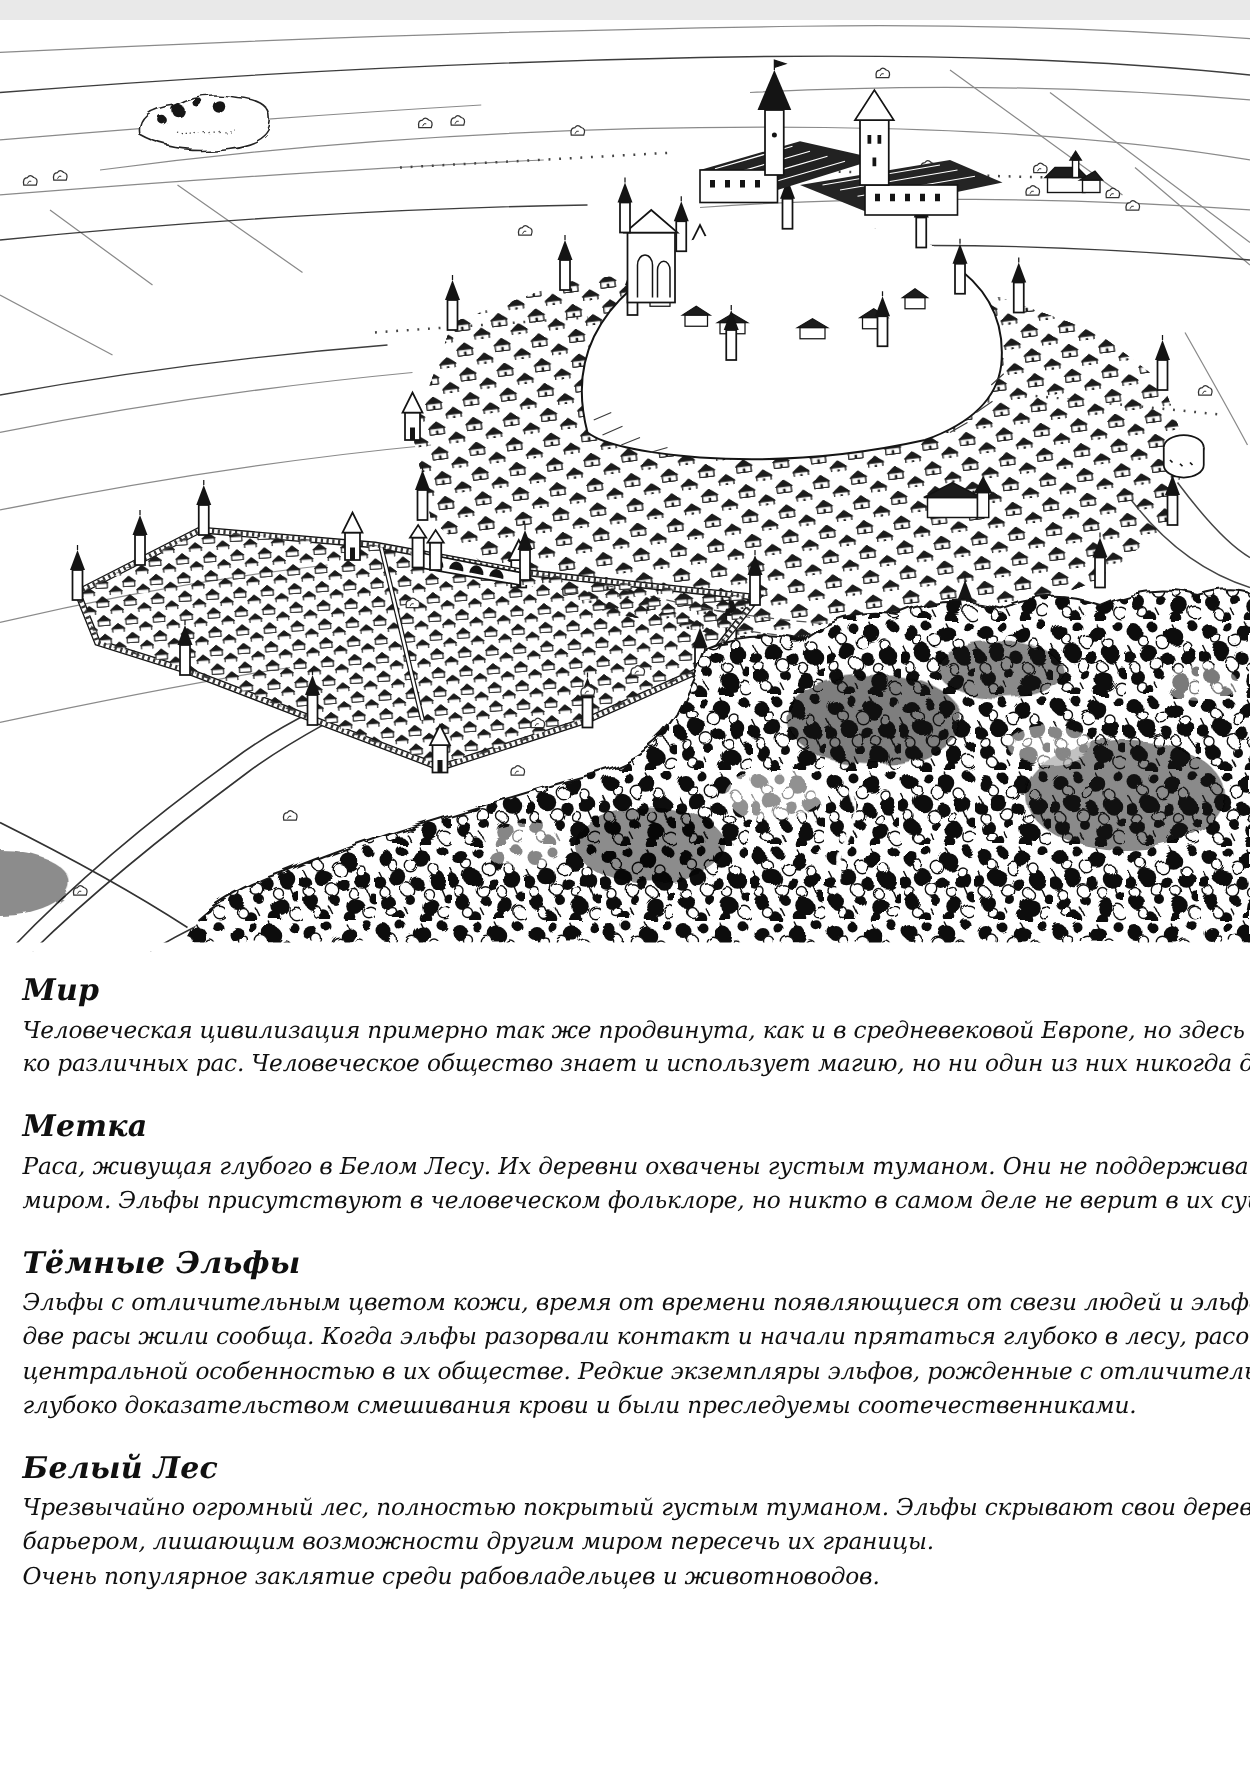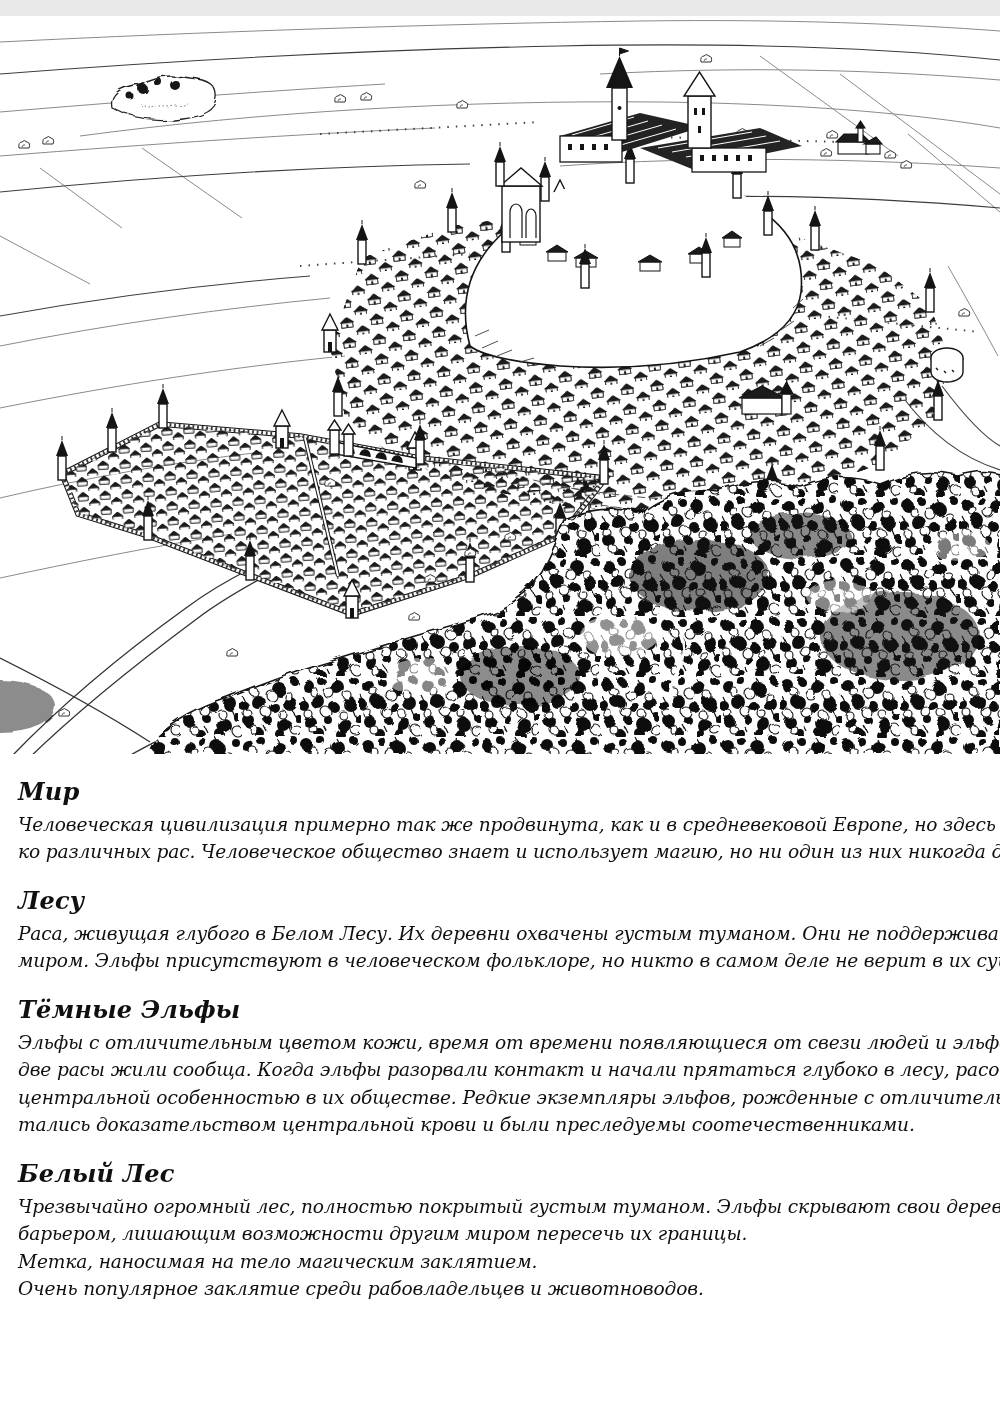--- a/index.html
+++ b/index.html
@@ -365,37 +365,36 @@
   </svg>
 
   <main>
     <section>
       <h2>Мир</h2>
       <p class="ln">Человеческая цивилизация примерно так же продвинута, как и в средневековой Европе, но здесь присутствуют несколь-</p>
       <p class="ln">ко различных рас. Человеческое общество знает и использует магию, но ни один из них никогда даже не видел, управле-</p>
     </section>
 
     <section>
-      <h2>Лесу</h2>
+      <h2>Метка</h2>
       <p class="ln">Раса, живущая глубого в Белом Лесу. Их деревни охвачены густым туманом. Они не поддерживают связи с внешним</p>
       <p class="ln">миром. Эльфы присутствуют в человеческом фольклоре, но никто в самом деле не верит в их существование.</p>
     </section>
 
     <section>
       <h2>Тёмные Эльфы</h2>
       <p class="ln">Эльфы с отличительным цветом кожи, время от времени появляющиеся от свези людей и эльфов, с тех времён, когда</p>
       <p class="ln">две расы жили сообща. Когда эльфы разорвали контакт и начали прятаться глубоко в лесу, расовая чистота стала</p>
       <p class="ln">центральной особенностью в их обществе. Редкие экземпляры эльфов, рожденные с отличительным цветом кожи, счи-</p>
-      <p class="ln">тались доказательством центральной крови и были преследуемы соотечественниками.</p>
+      <p class="ln">глубоко доказательством смешивания крови и были преследуемы соотечественниками.</p>
     </section>
 
     <section>
       <h2>Белый Лес</h2>
       <p class="ln">Чрезвычайно огромный лес, полностью покрытый густым туманом. Эльфы скрывают свои деревни в лесу магическим</p>
       <p class="ln">барьером,  лишающим возможности  другим миром пересечь их границы.</p>
     </section>
 
     <section>
-      <p class="ln">Метка, наносимая на тело магическим заклятием.</p>
       <p class="ln">Очень популярное заклятие среди рабовладельцев и животноводов.</p>
     </section>
   </main>
 </div>
 
 </body></html>

